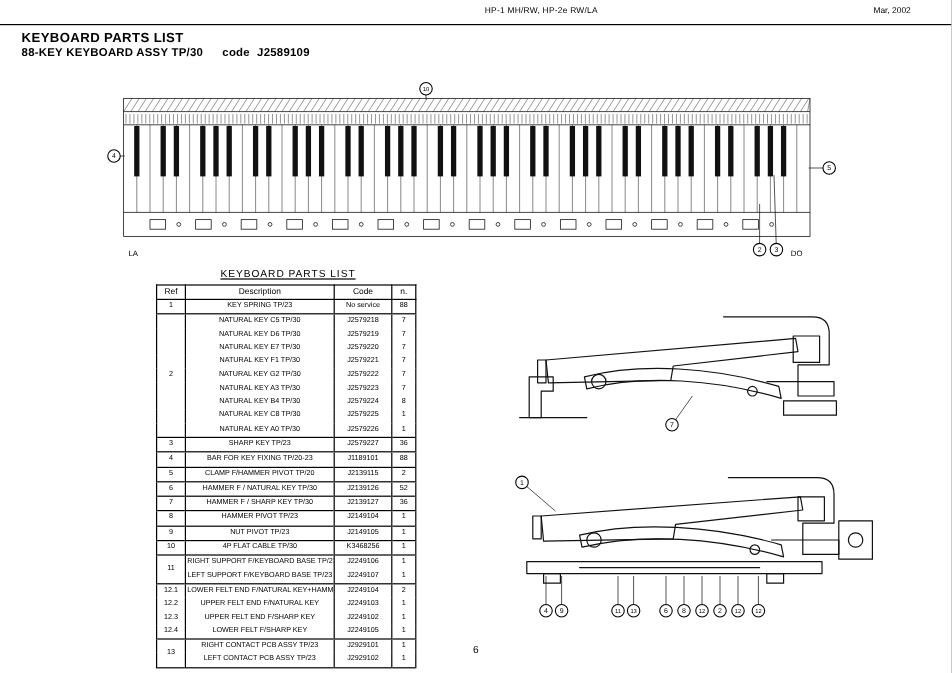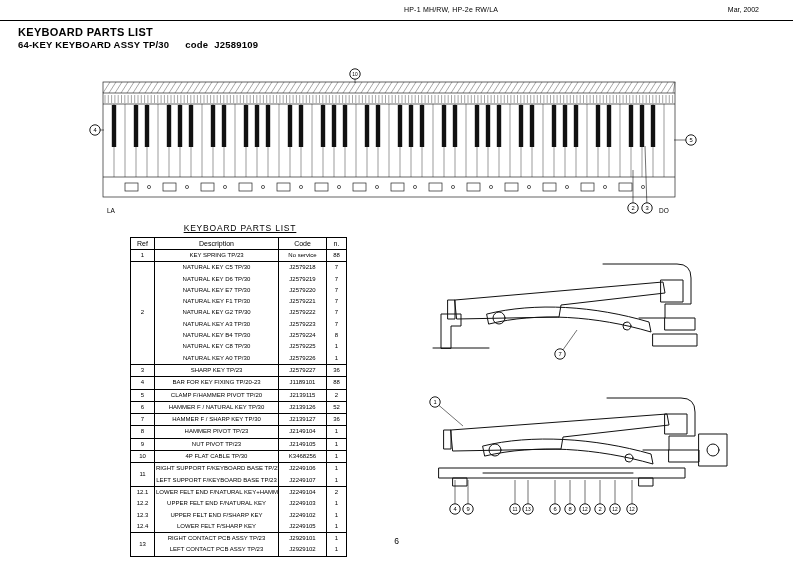--- a/index.html
+++ b/index.html
@@ -48,21 +48,21 @@
 </head>
 <body>
 
 <div class="page">
 
   <div class="hdr-model">HP-1 MH/RW, HP-2e RW/LA</div>
   <div class="hdr-date">Mar, 2002</div>
   <div class="hdr-rule"></div>
 
   <div class="title">KEYBOARD PARTS LIST</div>
-  <div class="subtitle"><span>64-KEY KEYBOARD ASSY TP/30</span><span class="gap"></span><span>code</span><span class="sp"></span><span>J2589109</span></div>
+  <div class="subtitle"><span>88-KEY KEYBOARD ASSY TP/30</span><span class="gap"></span><span>code</span><span class="sp"></span><span>J2589109</span></div>
 
   <div class="kb-wrap">
     <svg id="kb-svg" width="620" height="152" viewBox="0 0 620 152">
       <text x="22" y="147" class="kblab">LA</text>
       <text x="574" y="147" class="kblab">DO</text>
     <g stroke="#222" stroke-width="0.7" fill="none">
           <rect x="18" y="16" width="572" height="115"></rect>
           <line x1="18" y1="27" x2="590" y2="27"></line>
           <line x1="18" y1="38" x2="590" y2="38"></line>
           <line x1="18" y1="111" x2="590" y2="111"></line>

